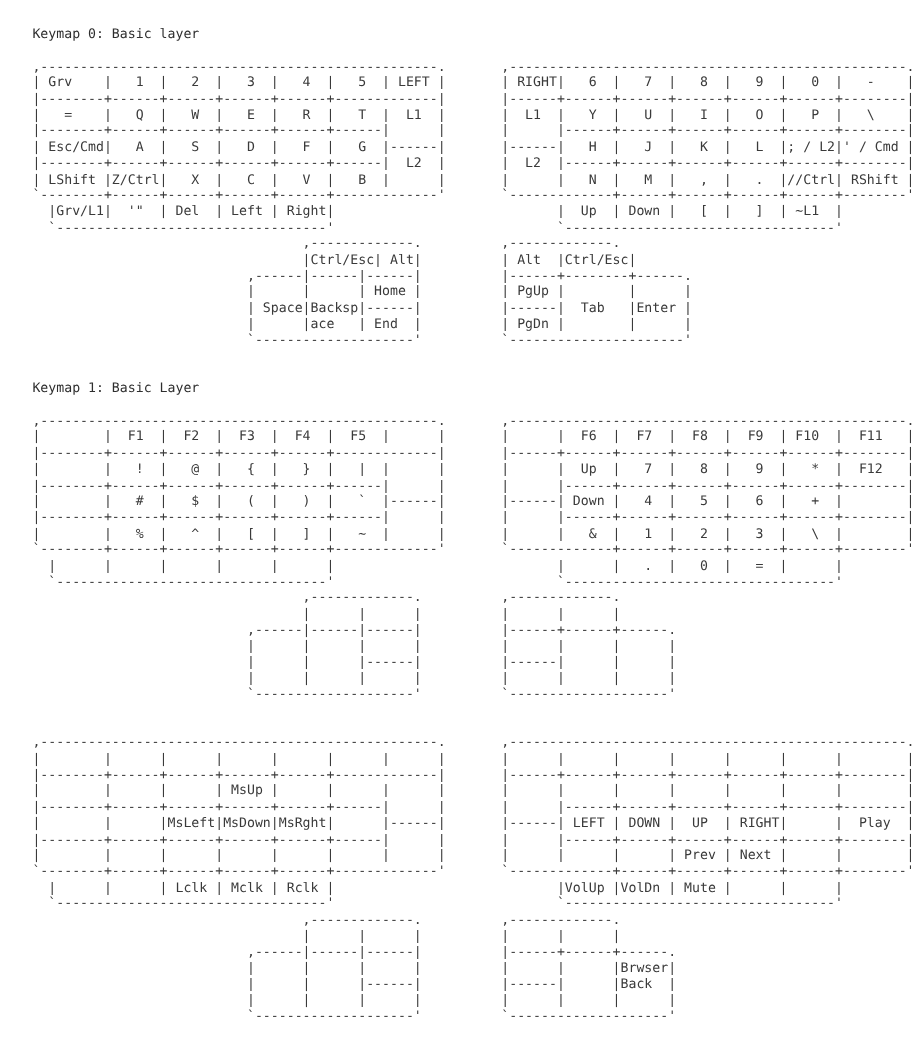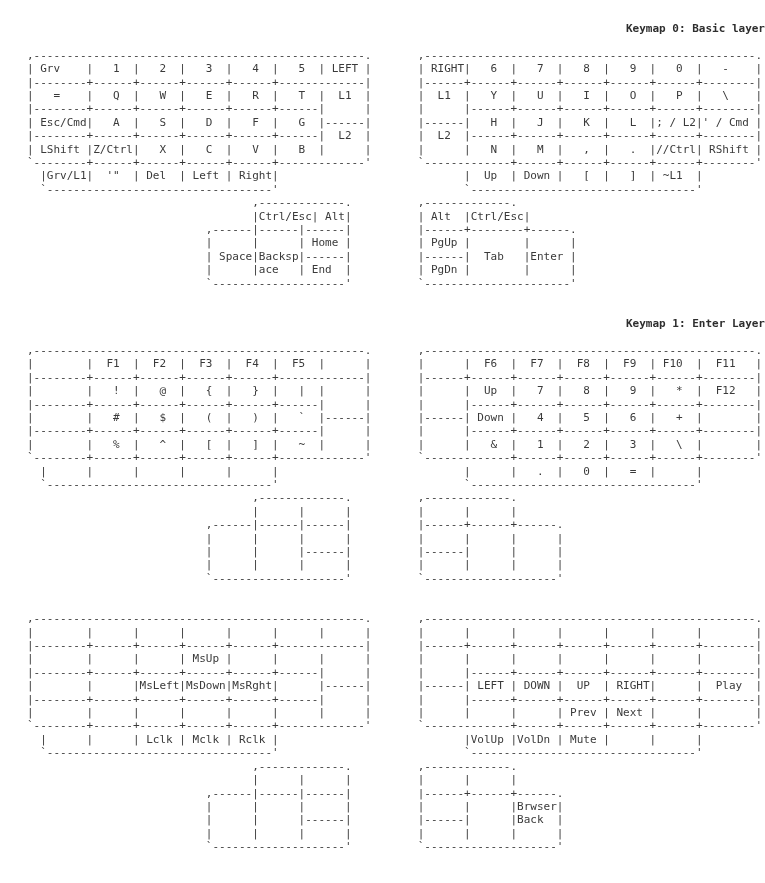--- a/index.html
+++ b/index.html
@@ -15,24 +15,23 @@
     padding: 22px 0 0 27px;
     font-family: "DejaVu Sans Mono", "Liberation Mono", monospace;
     font-size: 11px;
     line-height: 13.4px;
     color: #2e2e2e;
   }
   .keymap-section {
     margin: 0 0 27px 0;
   }
   .keymap-title {
-    font-weight: bold;
+    font-weight: normal;
     white-space: pre;
     margin: 0 0 13.4px 0;
-    text-align: right;
   }
   pre.keymap-art {
     margin: 0;
     padding: 0;
     font-family: inherit;
     font-size: inherit;
     line-height: inherit;
     white-space: pre;
     color: #3a3a3a;
   }
@@ -58,21 +57,21 @@
                                   ,-------------.          ,-------------.
                                   |Ctrl/Esc| Alt|          | Alt  |Ctrl/Esc|
                            ,------|------|------|          |------+--------+------.
                            |      |      | Home |          | PgUp |        |      |
                            | Space|Backsp|------|          |------|  Tab   |Enter |
                            |      |ace   | End  |          | PgDn |        |      |
                            `--------------------'          `----------------------'</pre>
   </div>
 
   <div class="keymap-section">
-    <div class="keymap-title">Keymap 1: Enter Layer</div>
+    <div class="keymap-title">Keymap 1: Basic Layer</div>
     <pre class="keymap-art">,--------------------------------------------------.       ,--------------------------------------------------.
 |        |  F1  |  F2  |  F3  |  F4  |  F5  |      |       |      |  F6  |  F7  |  F8  |  F9  | F10  |  F11   |
 |--------+------+------+------+------+-------------|       |------+------+------+------+------+------+--------|
 |        |   !  |   @  |   {  |   }  |   |  |      |       |      |  Up  |   7  |   8  |   9  |   *  |  F12   |
 |--------+------+------+------+------+------|      |       |      |------+------+------+------+------+--------|
 |        |   #  |   $  |   (  |   )  |   `  |------|       |------| Down |   4  |   5  |   6  |   +  |        |
 |--------+------+------+------+------+------|      |       |      |------+------+------+------+------+--------|
 |        |   %  |   ^  |   [  |   ]  |   ~  |      |       |      |   &amp;  |   1  |   2  |   3  |   \  |        |
 `--------+------+------+------+------+-------------'       `-------------+------+------+------+------+--------'
   |      |      |      |      |      |                            |      |   .  |   0  |   =  |      |

